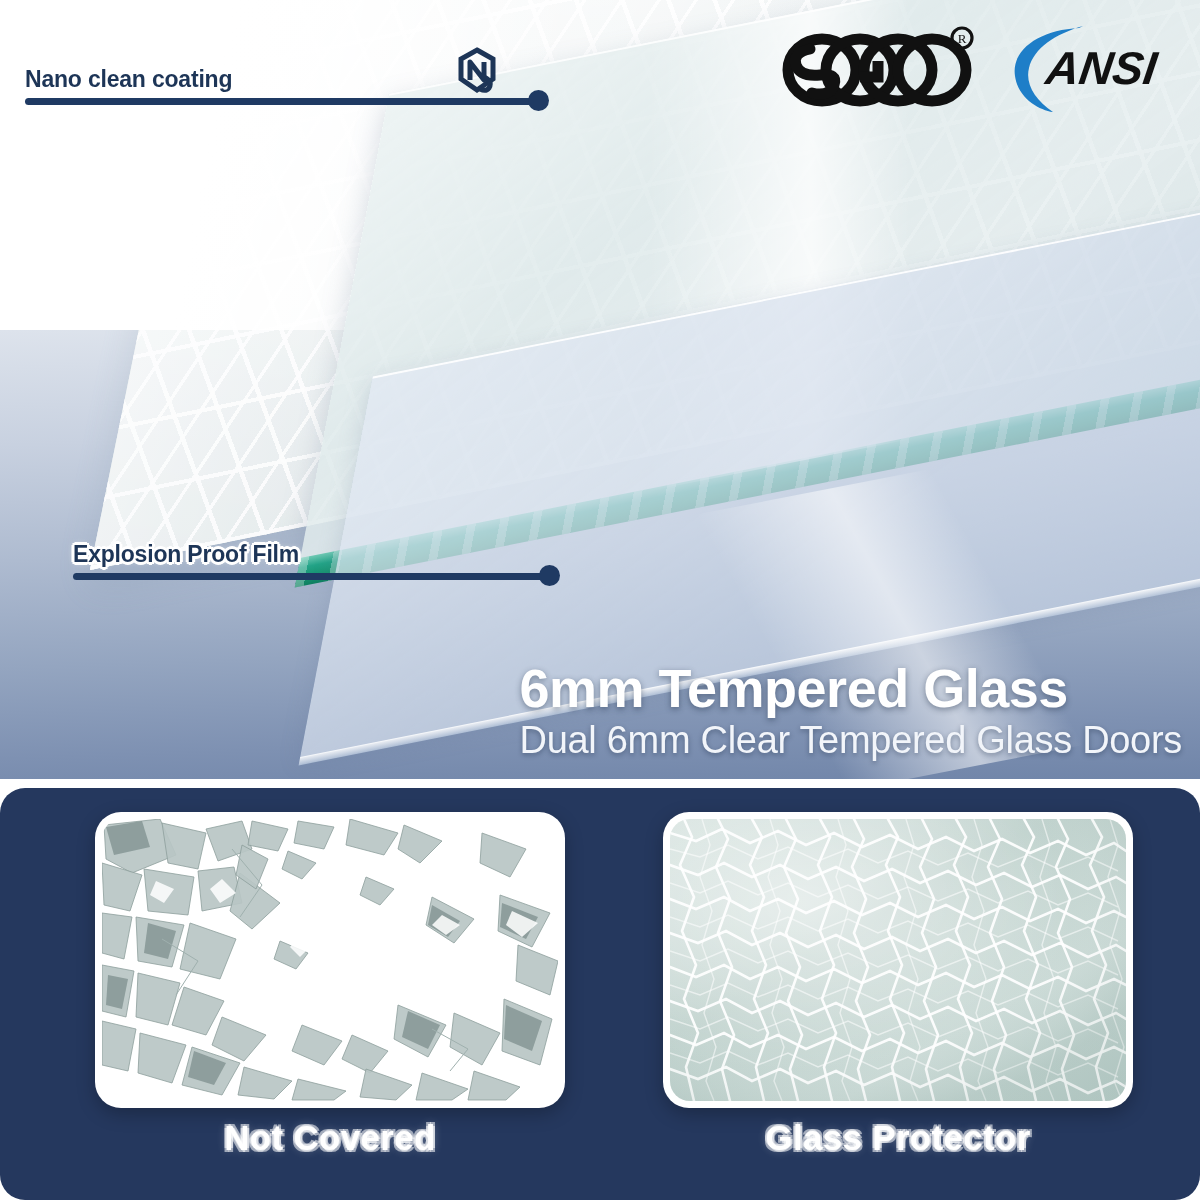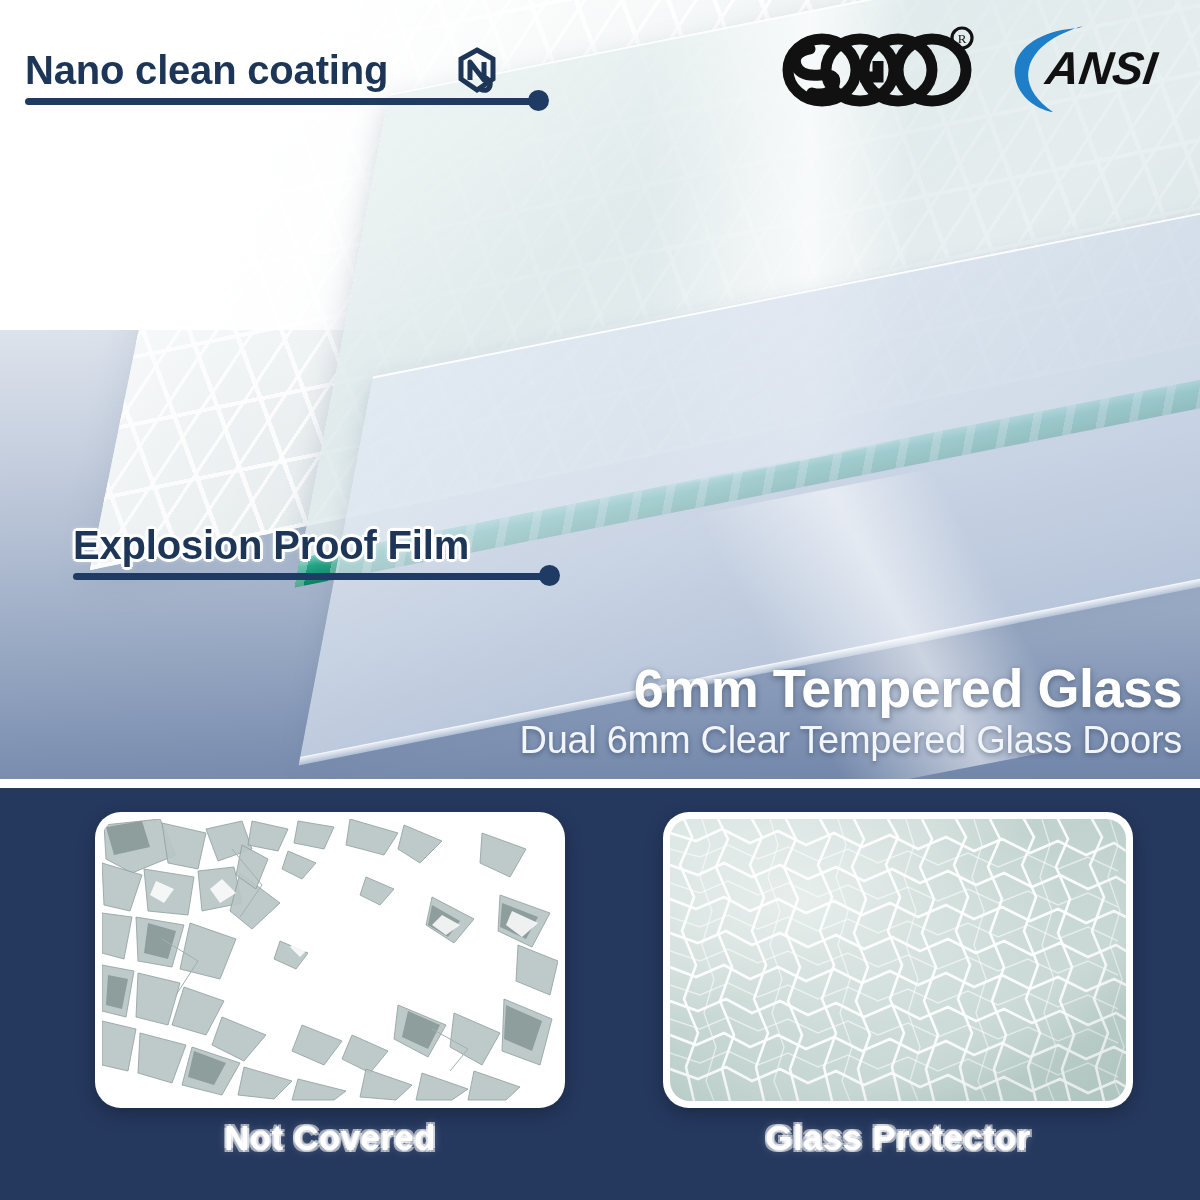--- a/index.html
+++ b/index.html
@@ -103,21 +103,21 @@
   .streak{
     position:absolute; left:560px; top:470px; width:760px; height:300px;
     background:linear-gradient(72deg, rgba(255,255,255,0) 30%, rgba(255,255,255,.55) 46%, rgba(255,255,255,0) 58%);
     transform:rotate(-11deg); pointer-events:none;
   }
 
   
   .callout { position:absolute; }
   .callout .c-text {
     position:absolute; left:0; bottom:12px; white-space:nowrap;
-    font-size:40px; font-weight:bold; color:#1d3557;
+    font-size:23px; font-weight:bold; color:#1d3557;
     letter-spacing:-.2px;
     text-shadow:
       -2px -2px 0 #fff, 2px -2px 0 #fff, -2px 2px 0 #fff, 2px 2px 0 #fff,
       -3px 0 0 #fff, 3px 0 0 #fff, 0 -3px 0 #fff, 0 3px 0 #fff,
       0 0 6px rgba(255,255,255,.95);
   }
   .callout .c-line {
     position:absolute; left:0; bottom:0; height:7px; border-radius:4px;
     background:#1f3a63;
   }
@@ -131,35 +131,36 @@
   .nano-badge svg{ display:block; width:48px; height:48px; }
 
   
   .cert-row { position:absolute; right:20px; top:22px; display:flex; align-items:center; gap:26px; }
   .sgcc-logo { position:relative; width:205px; height:86px; }
   .sgcc-logo svg { display:block; }
   .ansi-logo { position:relative; width:175px; height:92px; }
   .ansi-logo svg { display:block; }
 
   
-  .headline-block { position:absolute; right:18px; bottom:22px; text-align:right; }
+  .headline-block { position:absolute; right:18px; bottom:22px; text-align:left; }
   .headline {
     font-size:54px; font-weight:bold; color:#ffffff; line-height:1.04;
     letter-spacing:-.5px; text-shadow:0 2px 6px rgba(20,35,60,.45);
   }
   .subheadline {
     margin-top:4px; font-size:38px; color:#f2f5fa; line-height:1.08;
     letter-spacing:-.3px; text-shadow:0 2px 5px rgba(20,35,60,.40);
   }
 
   
   .divider { position:absolute; left:0; top:779px; width:1200px; height:9px; background:#ffffff; }
   .bottom-band {
     position:absolute; left:0; top:788px; width:1200px; height:412px;
     background:#25385e;
+    border-radius:25px;
   }
   .panels { position:absolute; left:0; top:0; width:1200px; height:412px; }
 
   .panel { position:absolute; top:24px; width:470px; height:296px; }
   .panel-frame {
     position:absolute; inset:0; border-radius:26px; background:#ffffff;
     padding:7px; box-shadow:0 6px 18px rgba(0,0,0,.25);
   }
   .panel-img { position:relative; width:100%; height:100%; border-radius:20px; overflow:hidden; }
   .panel.left  { left:95px; }

